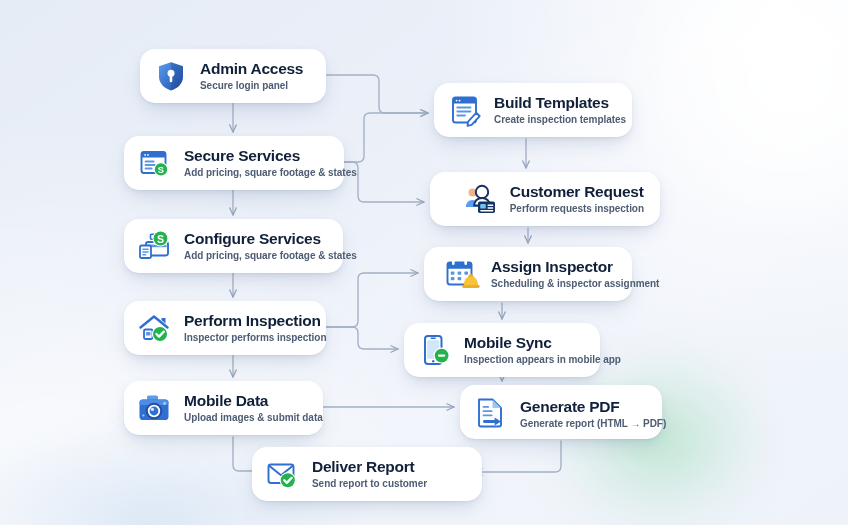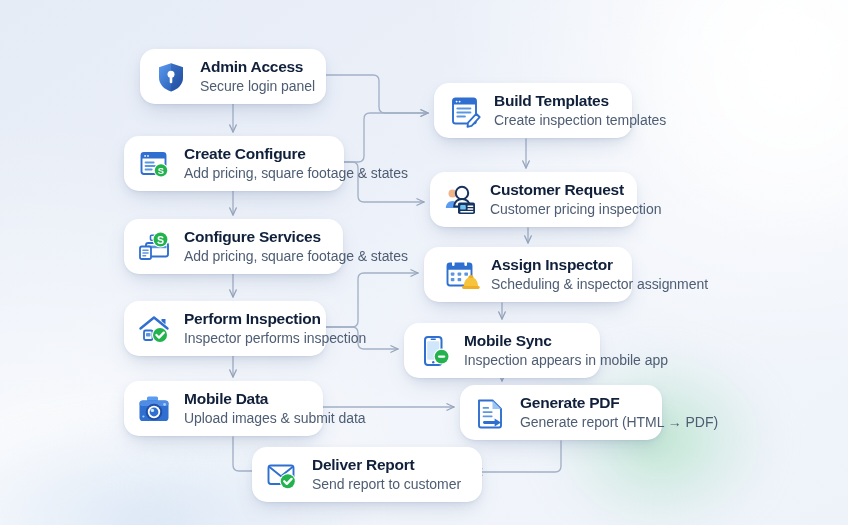--- a/index.html
+++ b/index.html
@@ -93,33 +93,33 @@
 
   .card-title {
     font-size: 15.5px;
     font-weight: bold;
     color: #10203b;
     letter-spacing: -0.25px;
     white-space: nowrap;
     line-height: 1.18;
   }
   .card-sub {
-    font-size: 14px;
-    font-weight: normal;
+    font-size: 10px;
+    font-weight: bold;
     color: #4e5d73;
     letter-spacing: -0.05px;
     white-space: nowrap;
     line-height: 1.3;
   }
 
   
   #card-admin-access   { left: 140px; top: 49px;  width: 186px; }
   #card-build-templates{ left: 434px; top: 83px;  width: 198px; }
   #card-create-services{ left: 124px; top: 136px; width: 220px; }
-  #card-customer-request{ left: 430px; top: 172px; width: 207px; }
+  #card-customer-request{ left: 430px; top: 172px; width: 230px; justify-content: flex-end; }
   #card-configure-services{ left: 124px; top: 219px; width: 219px; }
   #card-assign-inspector { left: 424px; top: 247px; width: 208px; padding-left: 20px; }
   #card-perform-inspection{ left: 124px; top: 301px; width: 202px; }
   #card-mobile-sync     { left: 404px; top: 323px; width: 196px; }
   #card-upload-data     { left: 124px; top: 381px; width: 199px; }
   #card-generate-pdf    { left: 460px; top: 385px; width: 202px; align-items: flex-end; }
   #card-deliver-report  { left: 252px; top: 447px; width: 230px; }
 
   
   #card-generate-pdf .card-title,
@@ -229,42 +229,42 @@
         <circle cx="11" cy="9.9" r="0.9" fill="#ffffff"></circle>
         <rect x="7.6" y="15.6" width="10" height="1.8" rx="0.9" fill="#5b97e0"></rect>
         <rect x="7.6" y="19.1" width="14" height="1.8" rx="0.9" fill="#5b97e0"></rect>
         <rect x="7.6" y="22.6" width="8" height="1.8" rx="0.9" fill="#5b97e0"></rect>
         <circle cx="24" cy="24.4" r="7.2" fill="#ffffff"></circle>
         <circle cx="24" cy="24.4" r="6.2" fill="#23b34e"></circle>
         <text x="24" y="28.2" font-family="Liberation Sans, sans-serif" font-size="9.4" font-weight="bold" fill="#ffffff" text-anchor="middle">S</text>
       </svg>
     </span>
     <span class="card-text">
-      <span class="card-title">Create Configure</span>
+      <span class="card-title">Secure Services</span>
       <span class="card-sub">Add pricing, square footage &amp; states</span>
     </span>
   </div>
 
   <div class="card" id="card-customer-request">
     <span class="card-icon">
       <svg viewBox="0 0 36 36">
         <circle cx="9.5" cy="11.5" r="4" fill="#f0b48a"></circle>
         <path d="M2.8 26 c0-4.2 3-7 6.7-7 s6.7 2.8 6.7 7 z" fill="#5b9bf0"></path>
         <circle cx="19" cy="11" r="6.2" fill="#ffffff" stroke="#17335f" stroke-width="2"></circle>
         <path d="M11.2 24.5 c0-4.6 3.4-7.6 7.8-7.6 s7.8 3 7.8 7.6 z" fill="#ffffff" stroke="#17335f" stroke-width="2"></path>
         <rect x="15" y="20.5" width="17" height="11.5" rx="1.8" fill="#17335f"></rect>
         <rect x="17.2" y="23" width="5.6" height="4.6" rx="0.9" fill="#6fc2f5"></rect>
         <rect x="24.4" y="23.4" width="6" height="1.5" rx="0.75" fill="#ffffff"></rect>
         <rect x="24.4" y="26.2" width="6" height="1.5" rx="0.75" fill="#ffffff"></rect>
         <rect x="17.2" y="29" width="13.2" height="1.4" rx="0.7" fill="#ffffff"></rect>
       </svg>
     </span>
     <span class="card-text">
       <span class="card-title">Customer Request</span>
-      <span class="card-sub">Customer pricing inspection</span>
+      <span class="card-sub">Perform requests inspection</span>
     </span>
   </div>
 
   <div class="card" id="card-configure-services">
     <span class="card-icon">
       <svg viewBox="0 0 36 36">
         <rect x="13.5" y="6.3" width="8.5" height="5" rx="1" fill="#ffffff" stroke="#2f6fd0" stroke-width="1.6"></rect>
         <rect x="9" y="14" width="22" height="13.5" rx="2.2" fill="#ffffff" stroke="#2f6fd0" stroke-width="1.9"></rect>
         <rect x="10.5" y="16.6" width="19" height="2.6" fill="#5b97e0"></rect>
         <rect x="3" y="17.5" width="11" height="12.5" rx="1.8" fill="#ffffff" stroke="#2f6fd0" stroke-width="1.8"></rect>

